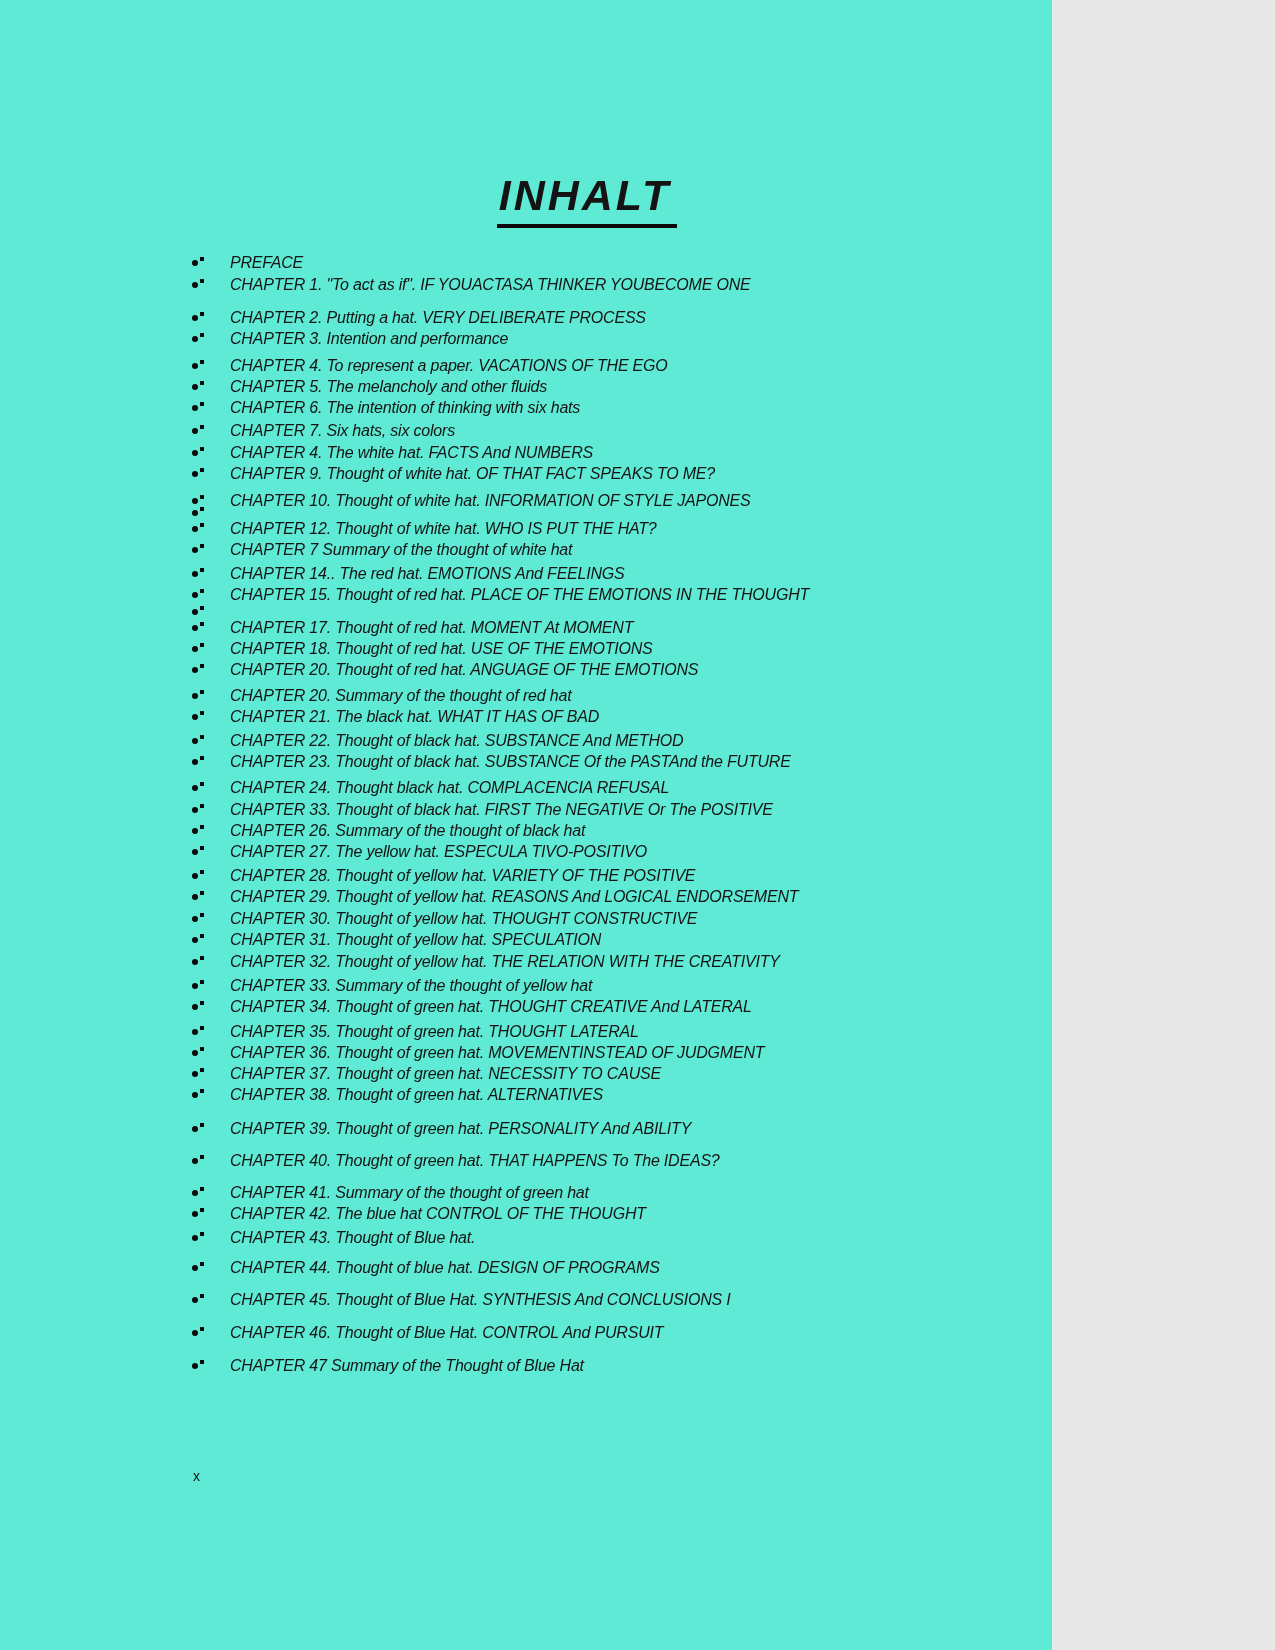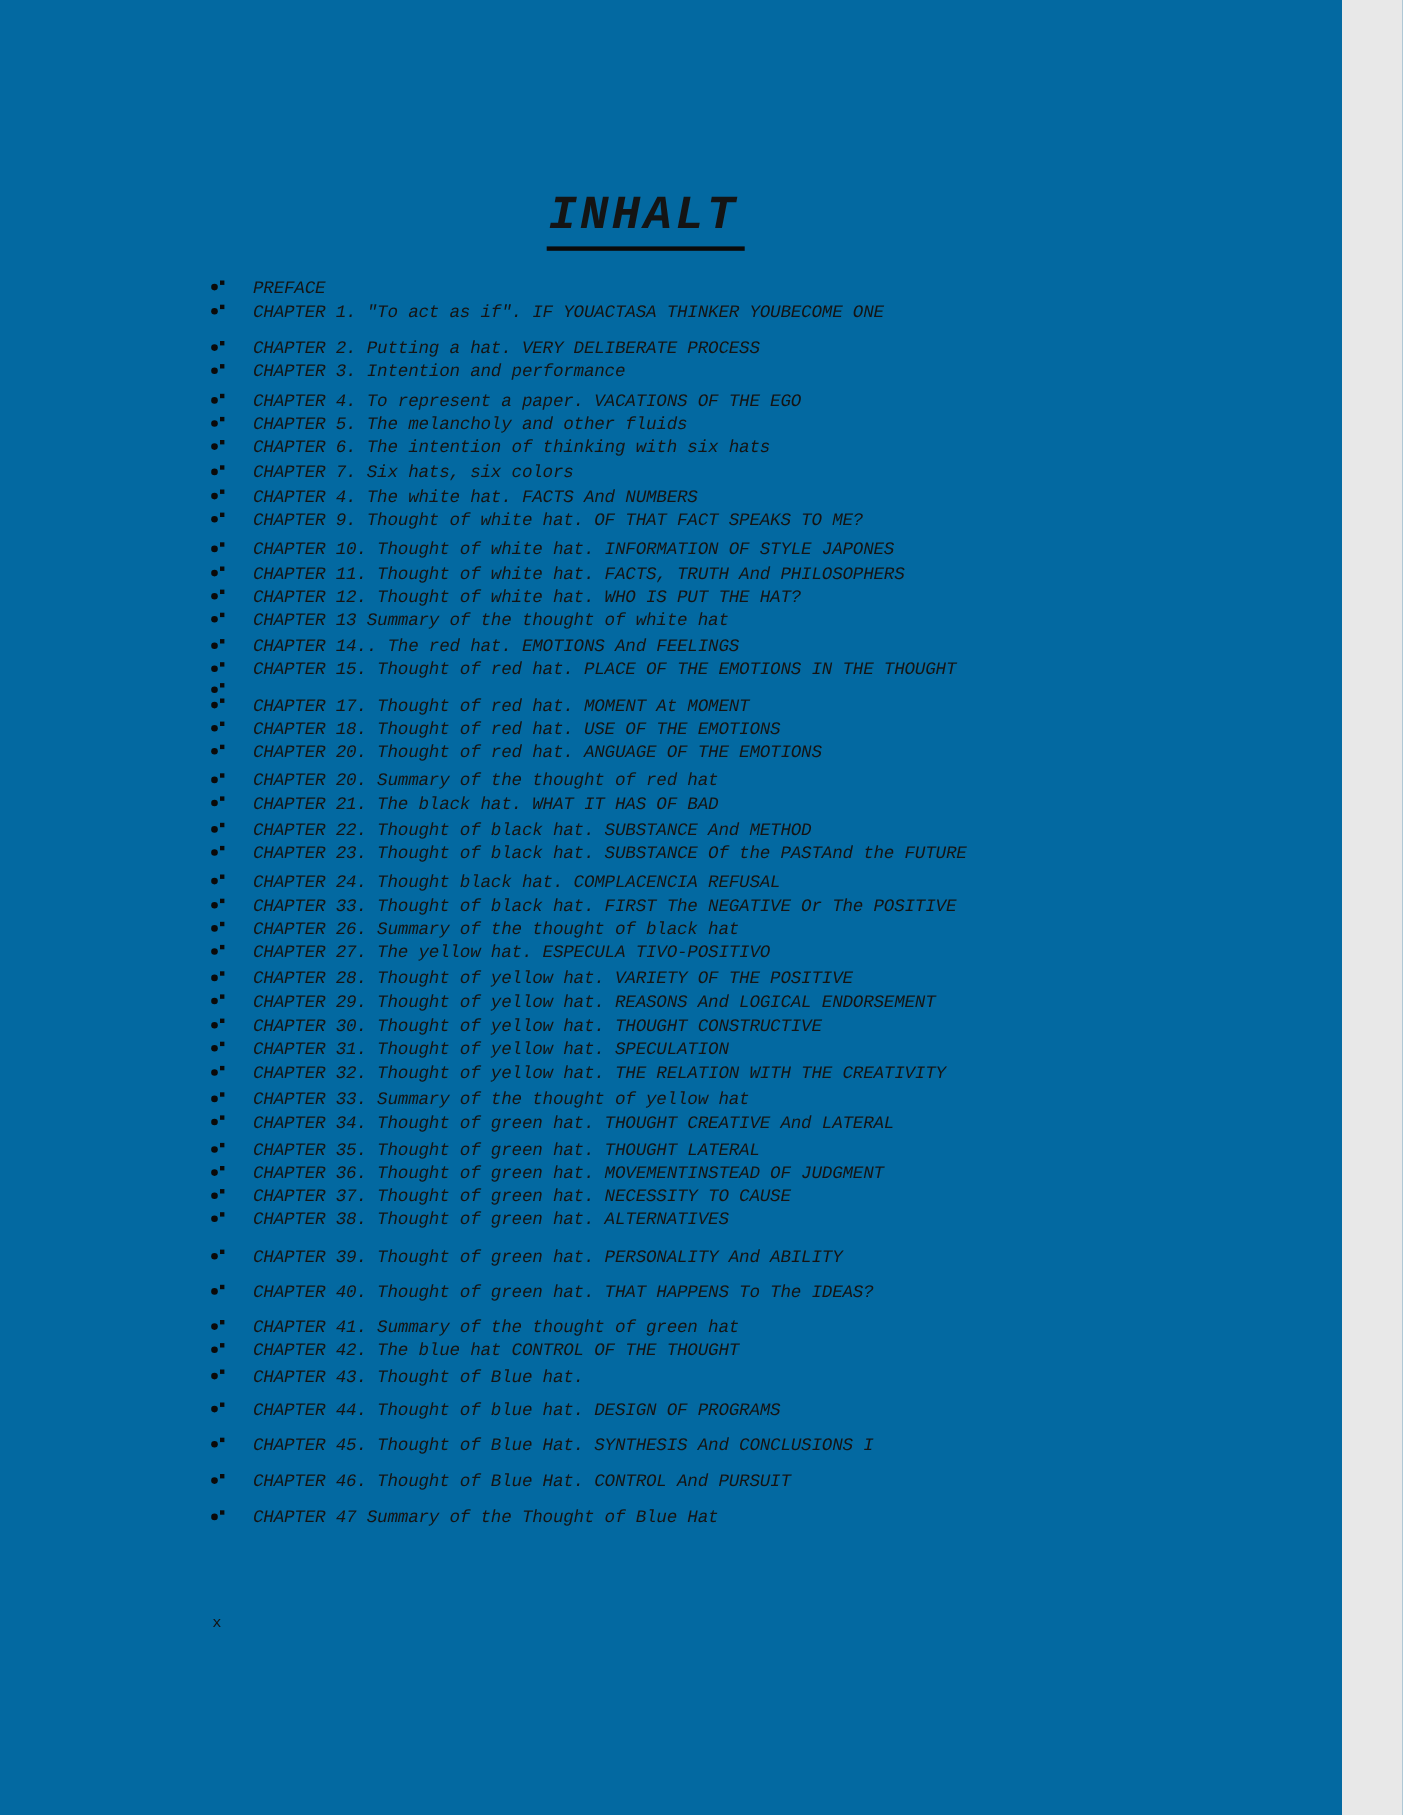--- a/index.html
+++ b/index.html
@@ -2,24 +2,24 @@
 <html><head>
 <meta charset="utf-8">
 <style>
   html, body {
     margin: 0;
     padding: 0;
     background: #e8e8e8;
   }
   .page {
     position: relative;
-    width: 1220px;
+    width: 1052px;
     height: 1650px;
-    background: #0369a1;
-    font-family: Liberation Mono, monospace;
+    background: #5eead4;
+    font-family: Liberation Sans, sans-serif;
     color: #141414;
     overflow: hidden;
   }
   .title-wrap {
     position: absolute;
     top: 172px;
     left: 0;
     width: 1174px;
     text-align: center;
   }
@@ -179,37 +179,36 @@
       <span class="sq"></span>
     </span>
     <span class="label">CHAPTER 10. Thought of white hat. INFORMATION OF STYLE JAPONES</span>
   </li>
 
   <li class="toc-row" style="margin-top: 1px;">
     <span class="bullet">
       <span class="dot"></span>
       <span class="sq"></span>
     </span>
-    <span class="label">CHAPTER 11. Thought of white hat. FACTS, TRUTH And PHILOSOPHERS</span>
   </li>
 
   <li class="toc-row" style="margin-top: 0px;">
     <span class="bullet">
       <span class="dot"></span>
       <span class="sq"></span>
     </span>
     <span class="label">CHAPTER 12. Thought of white hat. WHO IS PUT THE HAT?</span>
   </li>
 
   <li class="toc-row" style="margin-top: 0px;">
     <span class="bullet">
       <span class="dot"></span>
       <span class="sq"></span>
     </span>
-    <span class="label">CHAPTER 13 Summary of the thought of white hat</span>
+    <span class="label">CHAPTER 7 Summary of the thought of white hat</span>
   </li>
 
   <li class="toc-row" style="margin-top: 3px;">
     <span class="bullet">
       <span class="dot"></span>
       <span class="sq"></span>
     </span>
     <span class="label">CHAPTER 14.. The red hat. EMOTIONS And FEELINGS</span>
   </li>
 

